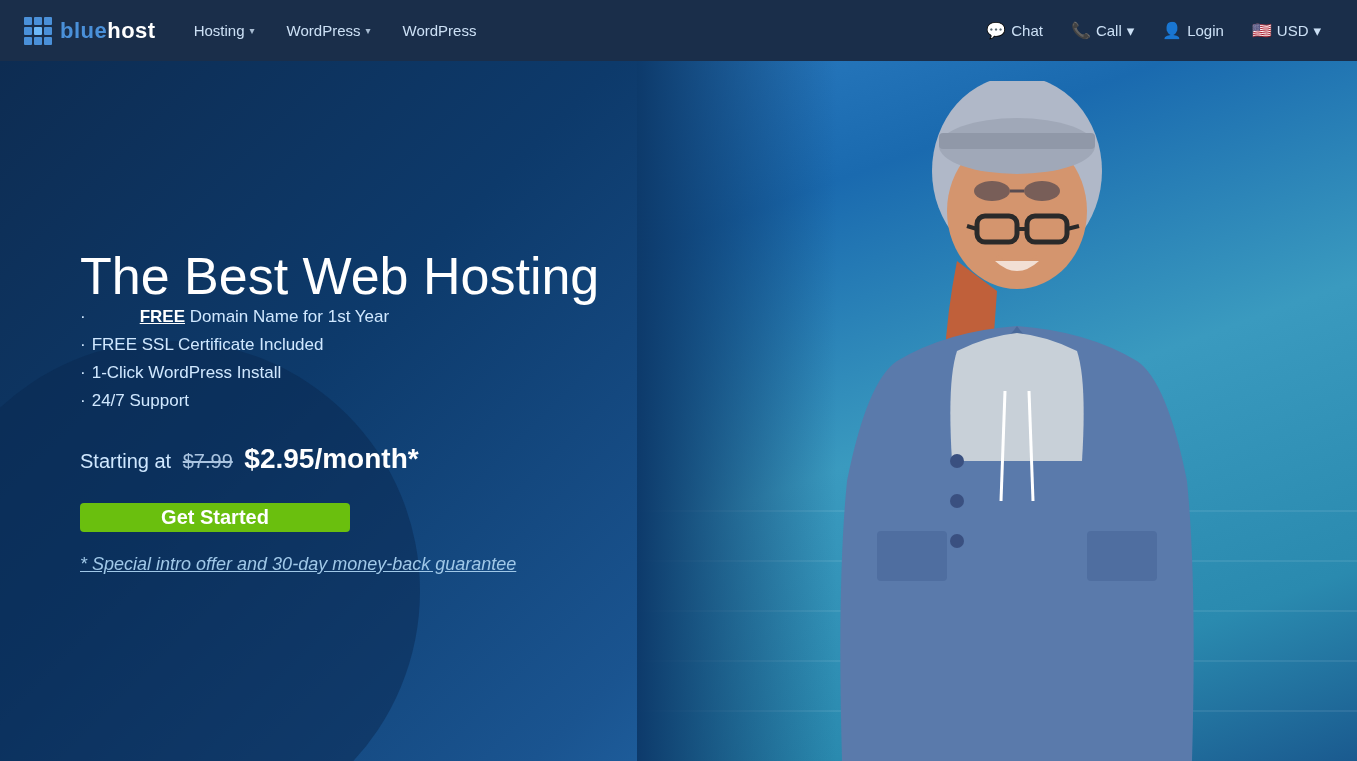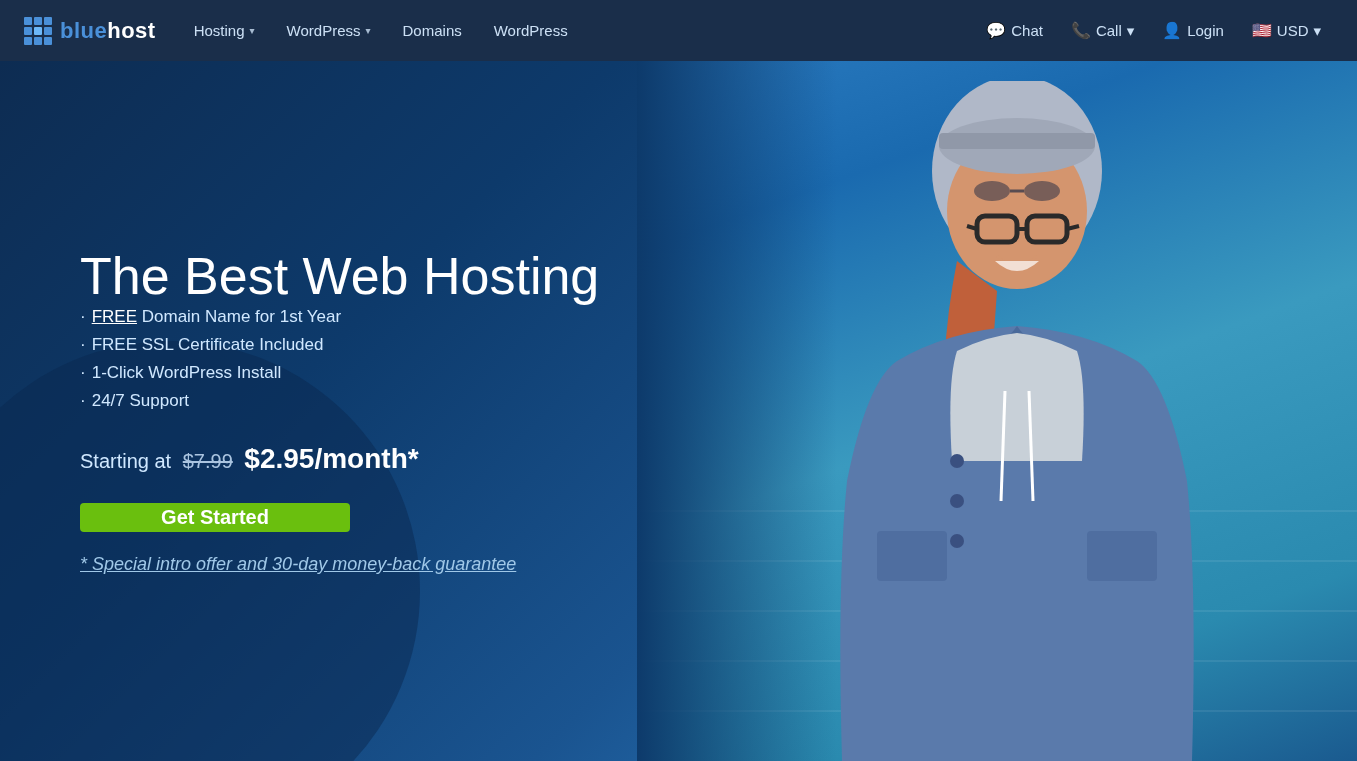--- a/index.html
+++ b/index.html
@@ -150,22 +150,23 @@
       display: flex;
       align-items: baseline;
       gap: 4px;
     }
     .hero-features li .bullet {
       color: #d0e8ff;
       margin-right: 2px;
     }
     .hero-features li .free-underline {
       text-decoration: underline;
-      font-weight: 400;
+      font-weight: 700;
       color: #fff;
+      margin-left: 48px;
     }
 
     .hero-pricing {
       font-size: 20px;
       color: #d0e8ff;
       margin-bottom: 28px;
     }
     .hero-pricing .old-price {
       text-decoration: line-through;
       color: #aac4e0;
@@ -274,23 +275,20 @@
   </a>
 
   <div class="nav-links">
     <a class="nav-item" href="#">
       <span>Hosting</span>
       <span class="chevron">▾</span>
     </a>
     <a class="nav-item" href="#">
       <span>WordPress</span>
       <span class="chevron">▾</span>
-    </a>
-    <a class="nav-item" href="#">
-      <span>Domains</span>
     </a>
     <a class="nav-item" href="#">
       <span>WordPress</span>
     </a>
   </div>
 
   <div class="nav-right">
     <div class="nav-right-item">
       <span class="nav-icon">💬</span>
       <span>Chat</span>

